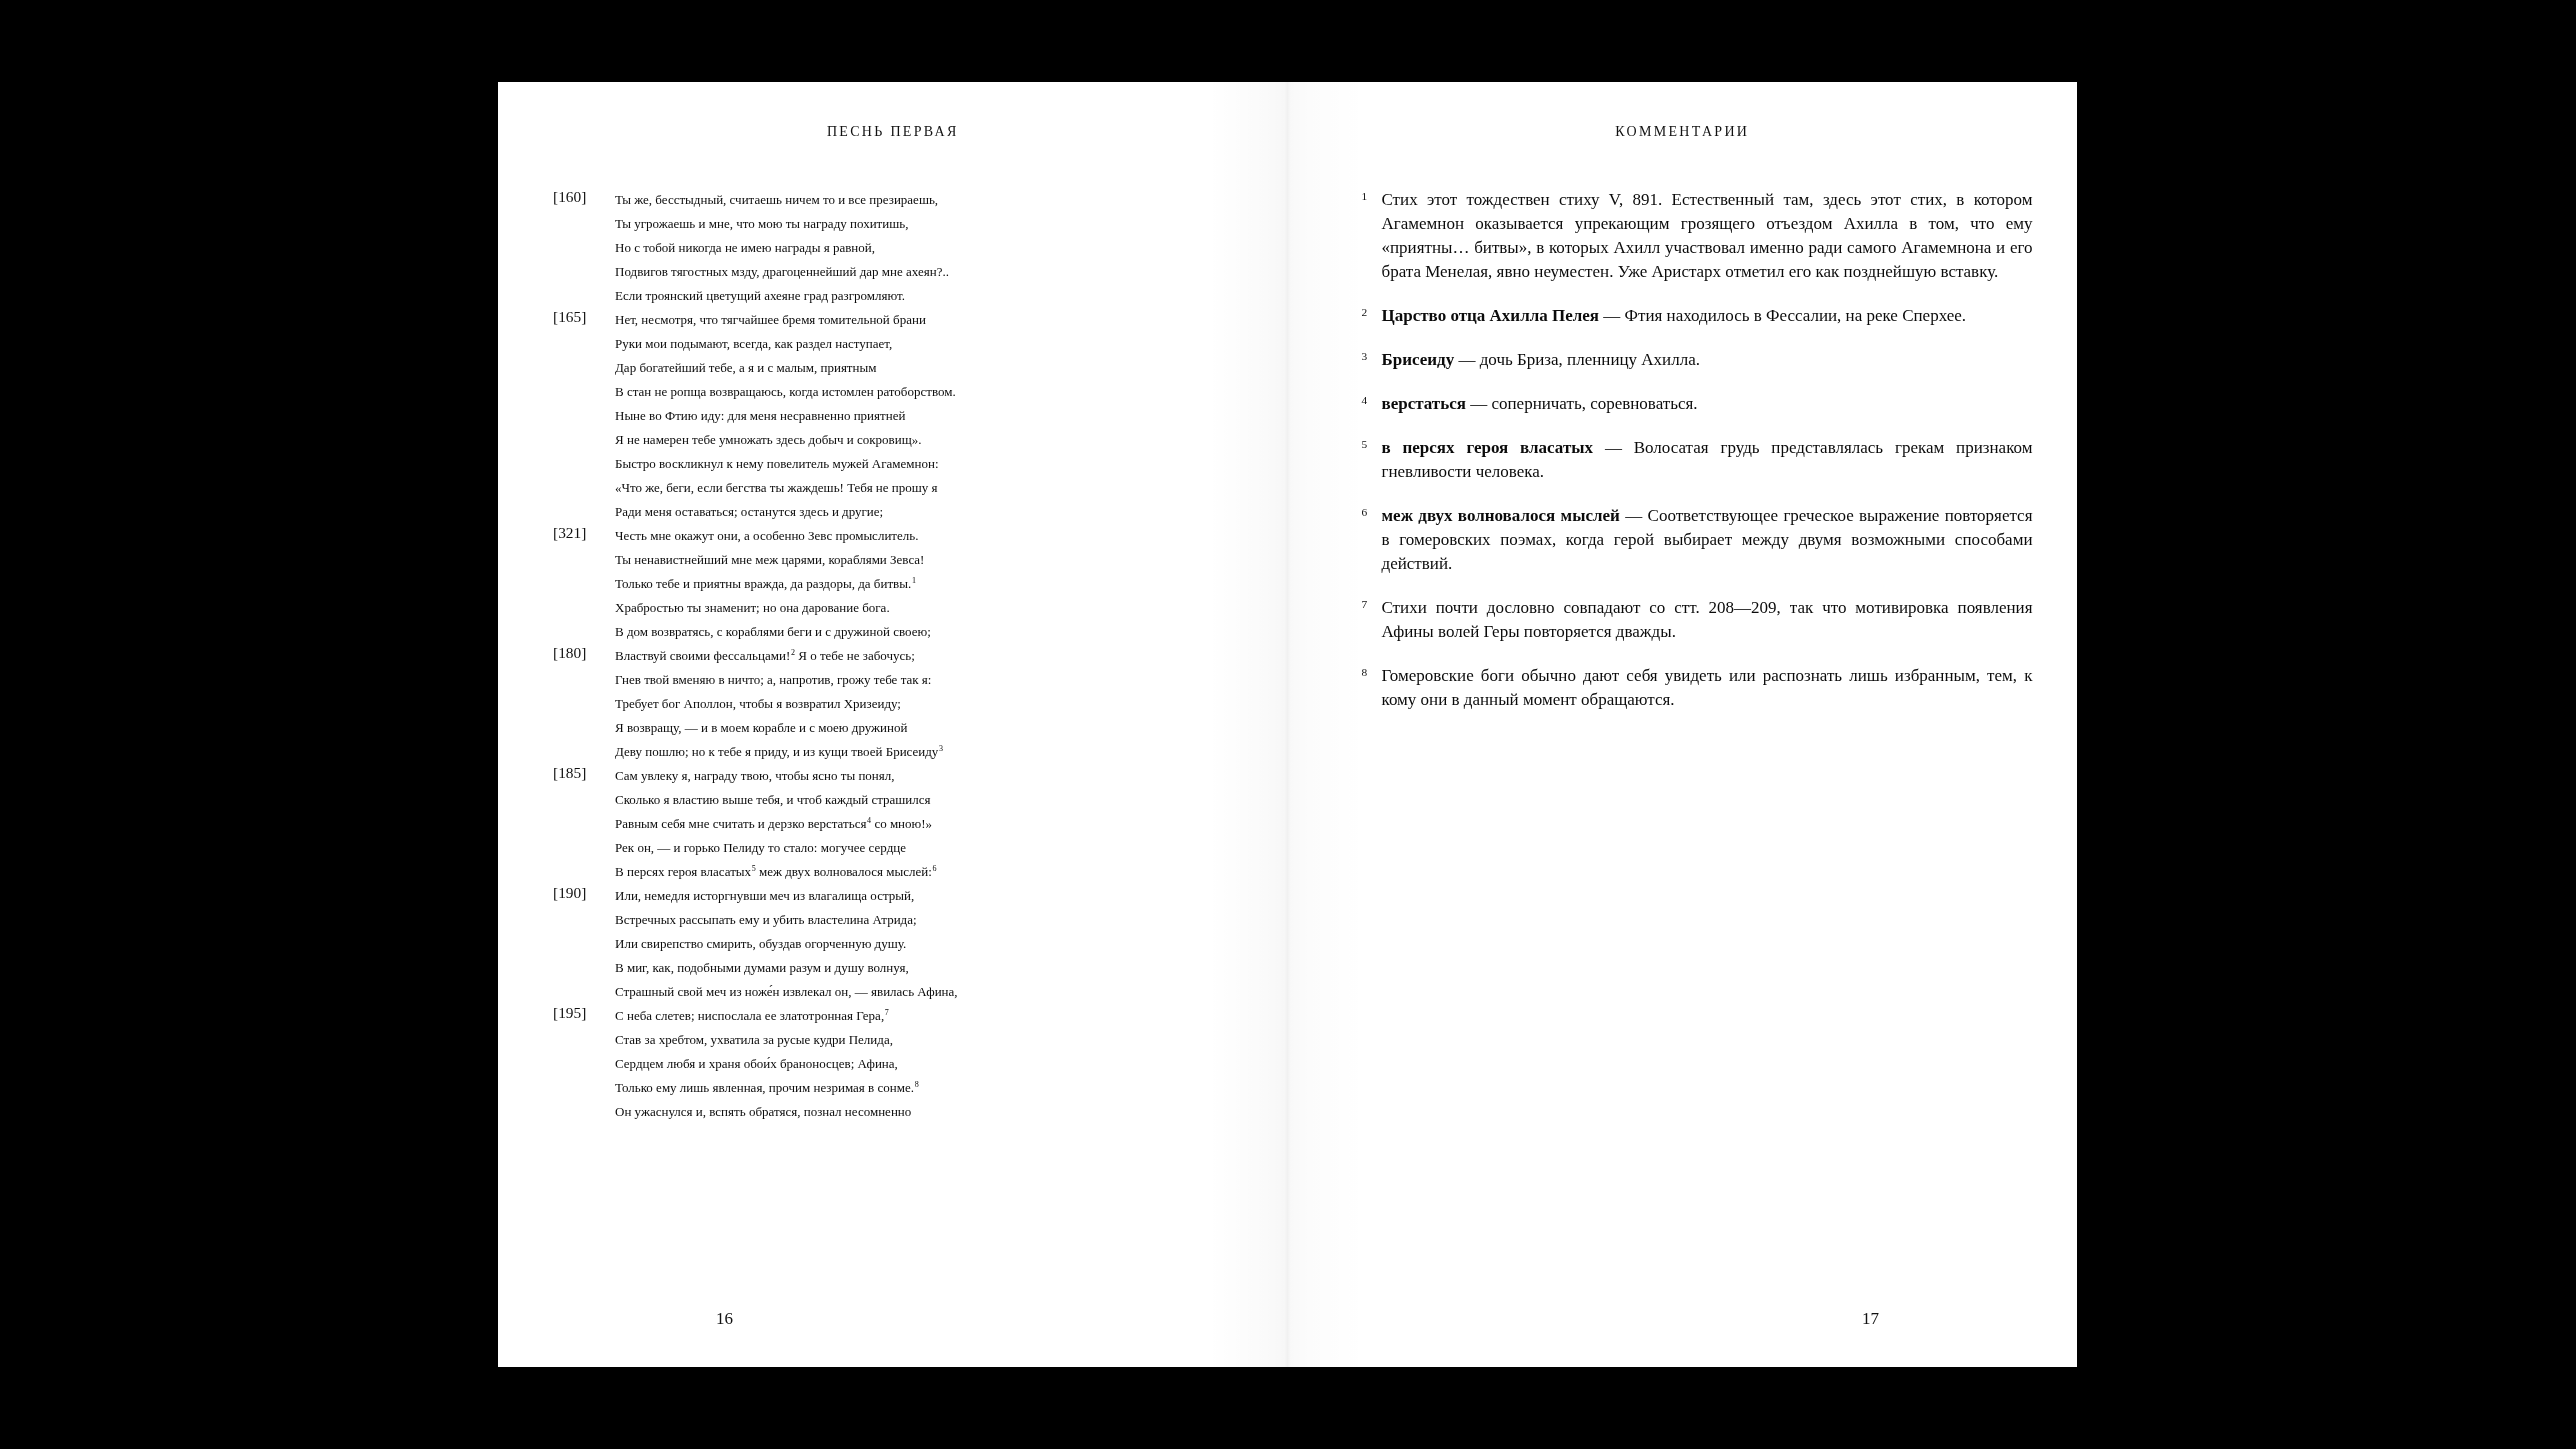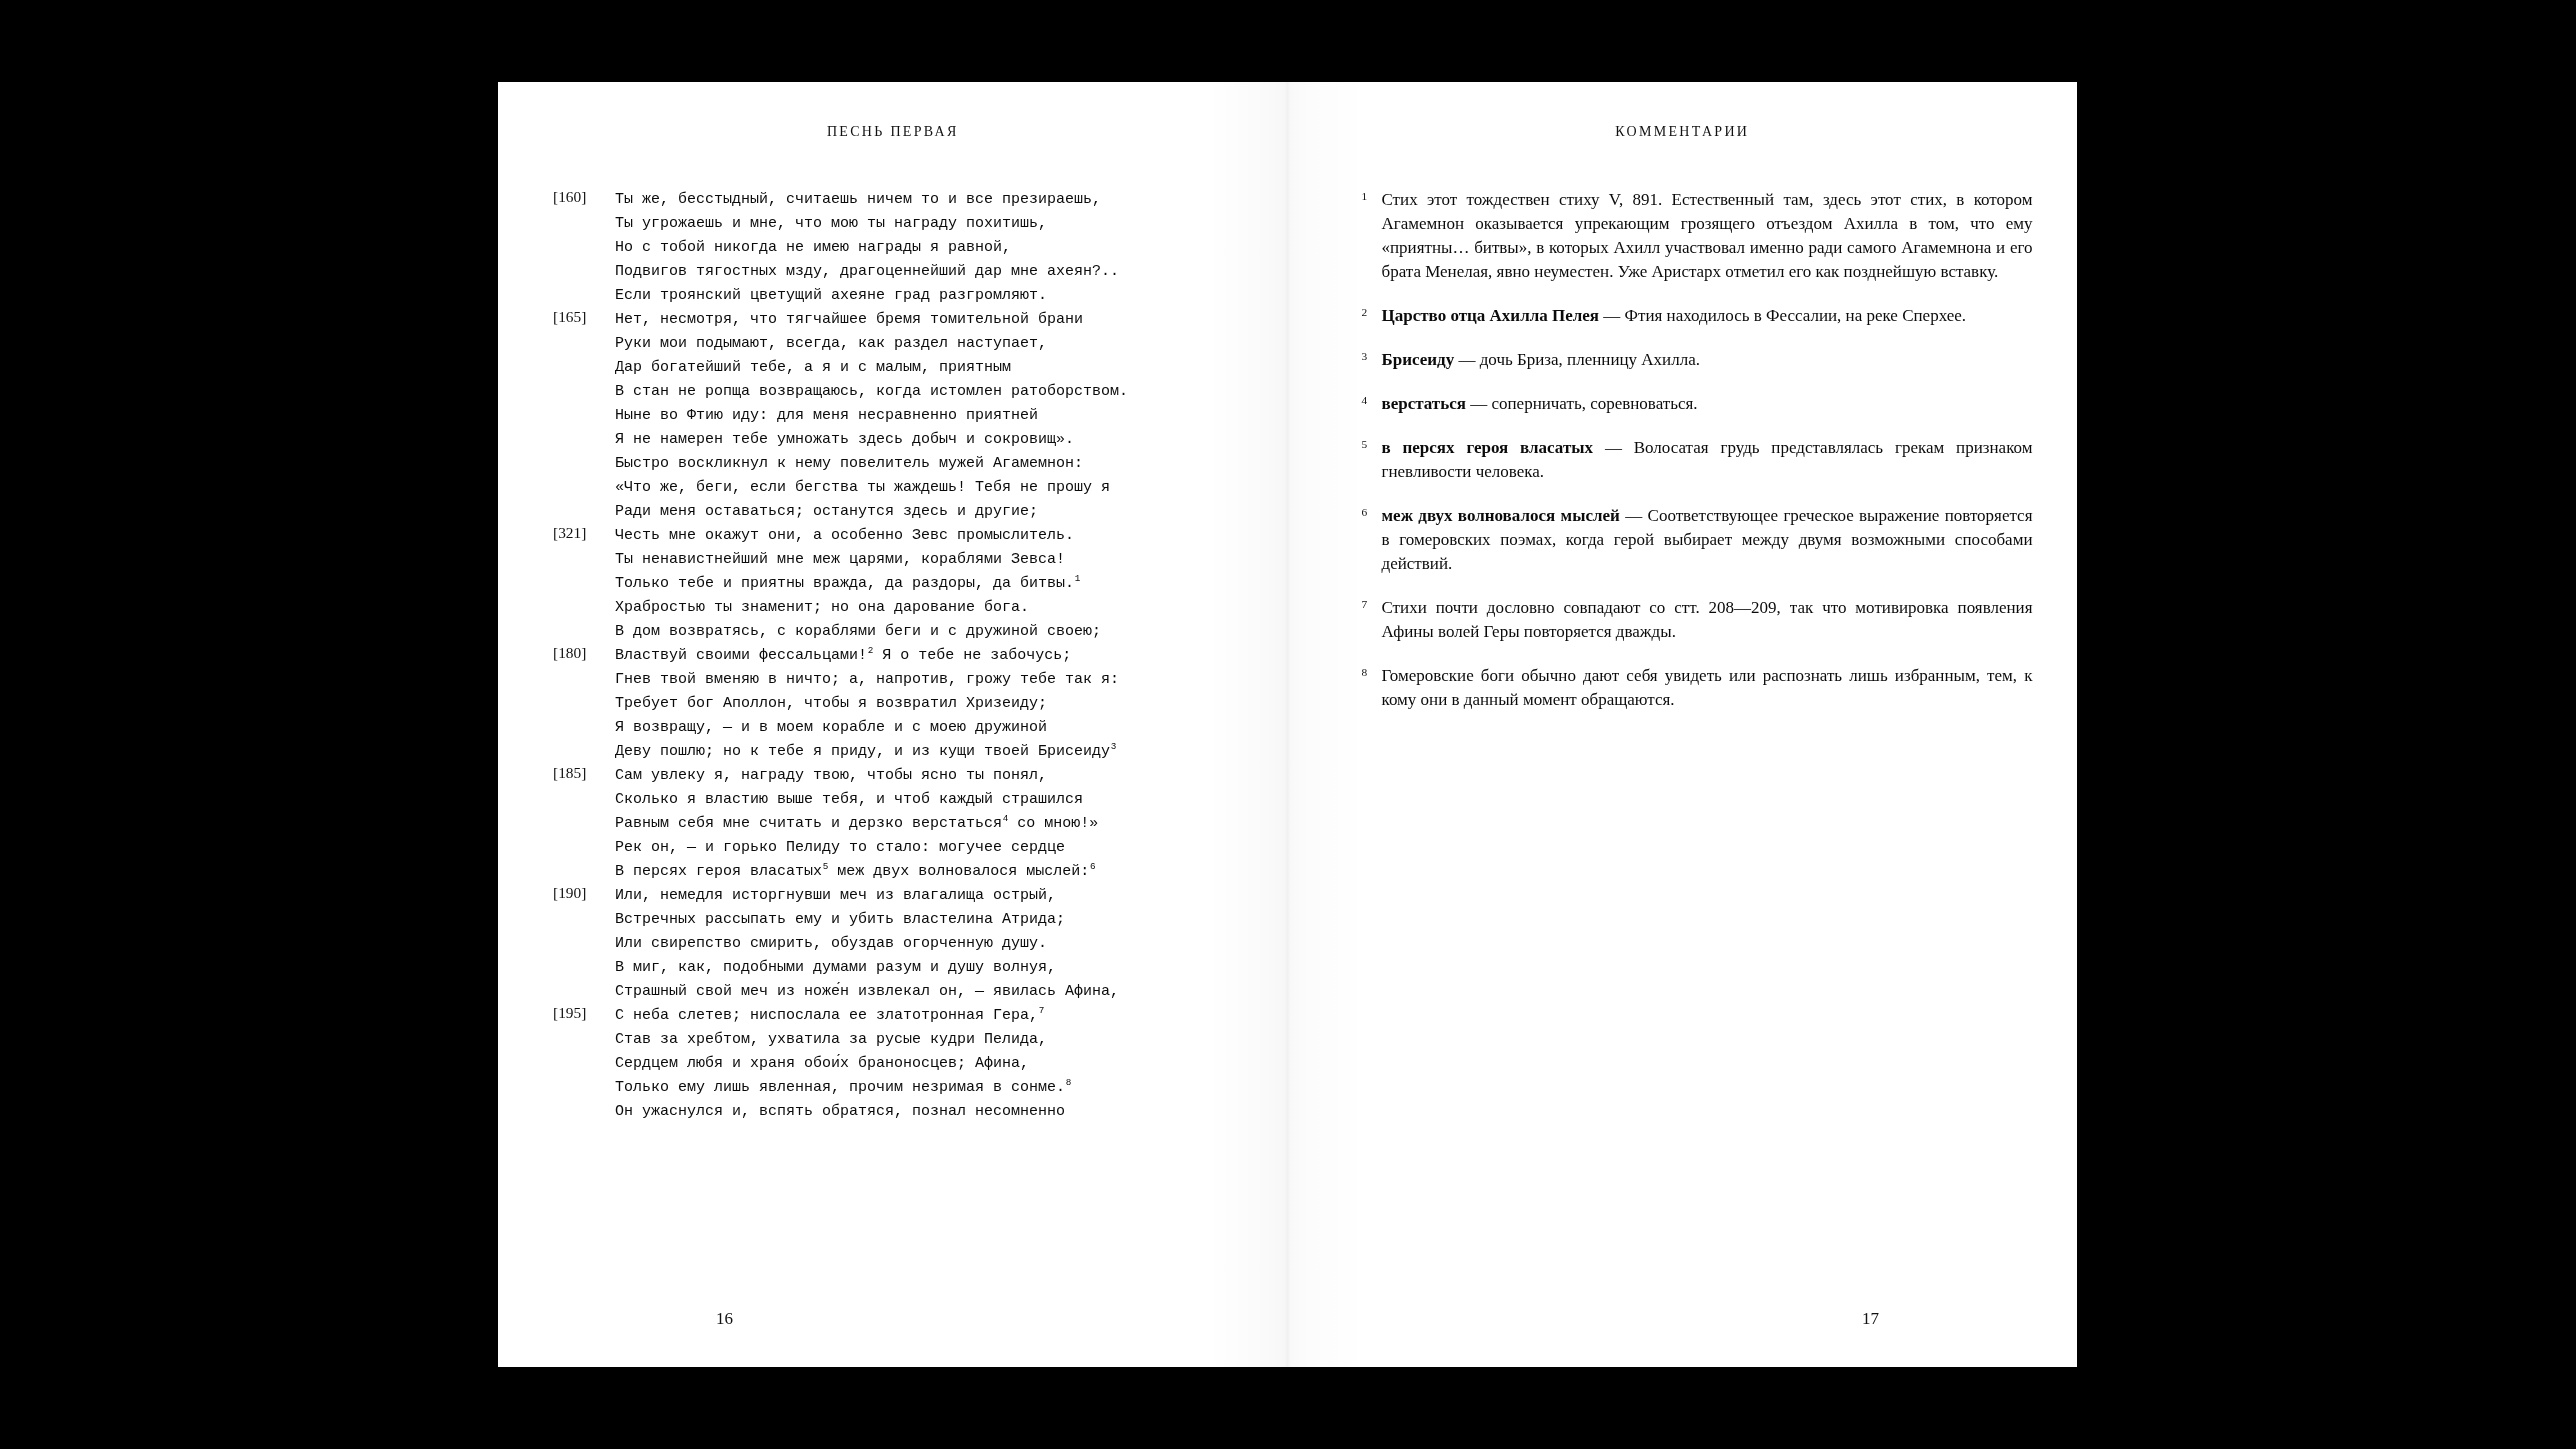--- a/index.html
+++ b/index.html
@@ -98,25 +98,24 @@
 
   .line-num {
     width: 62px;
     flex: 0 0 62px;
     font-size: 15.4px;
     color: #111111;
     white-space: nowrap;
   }
 
   .line-text {
-    font-size: 15px;
+    font-size: 13px;
     line-height: 24px;
     white-space: nowrap;
     color: #0b0b0b;
-    font-family: Liberation Mono, monospace;
   }
 
   .line-text sup,
   .note-text sup {
     font-size: 0.62em;
     vertical-align: super;
     line-height: 0;
     padding-left: 0.7px;
   }
 

